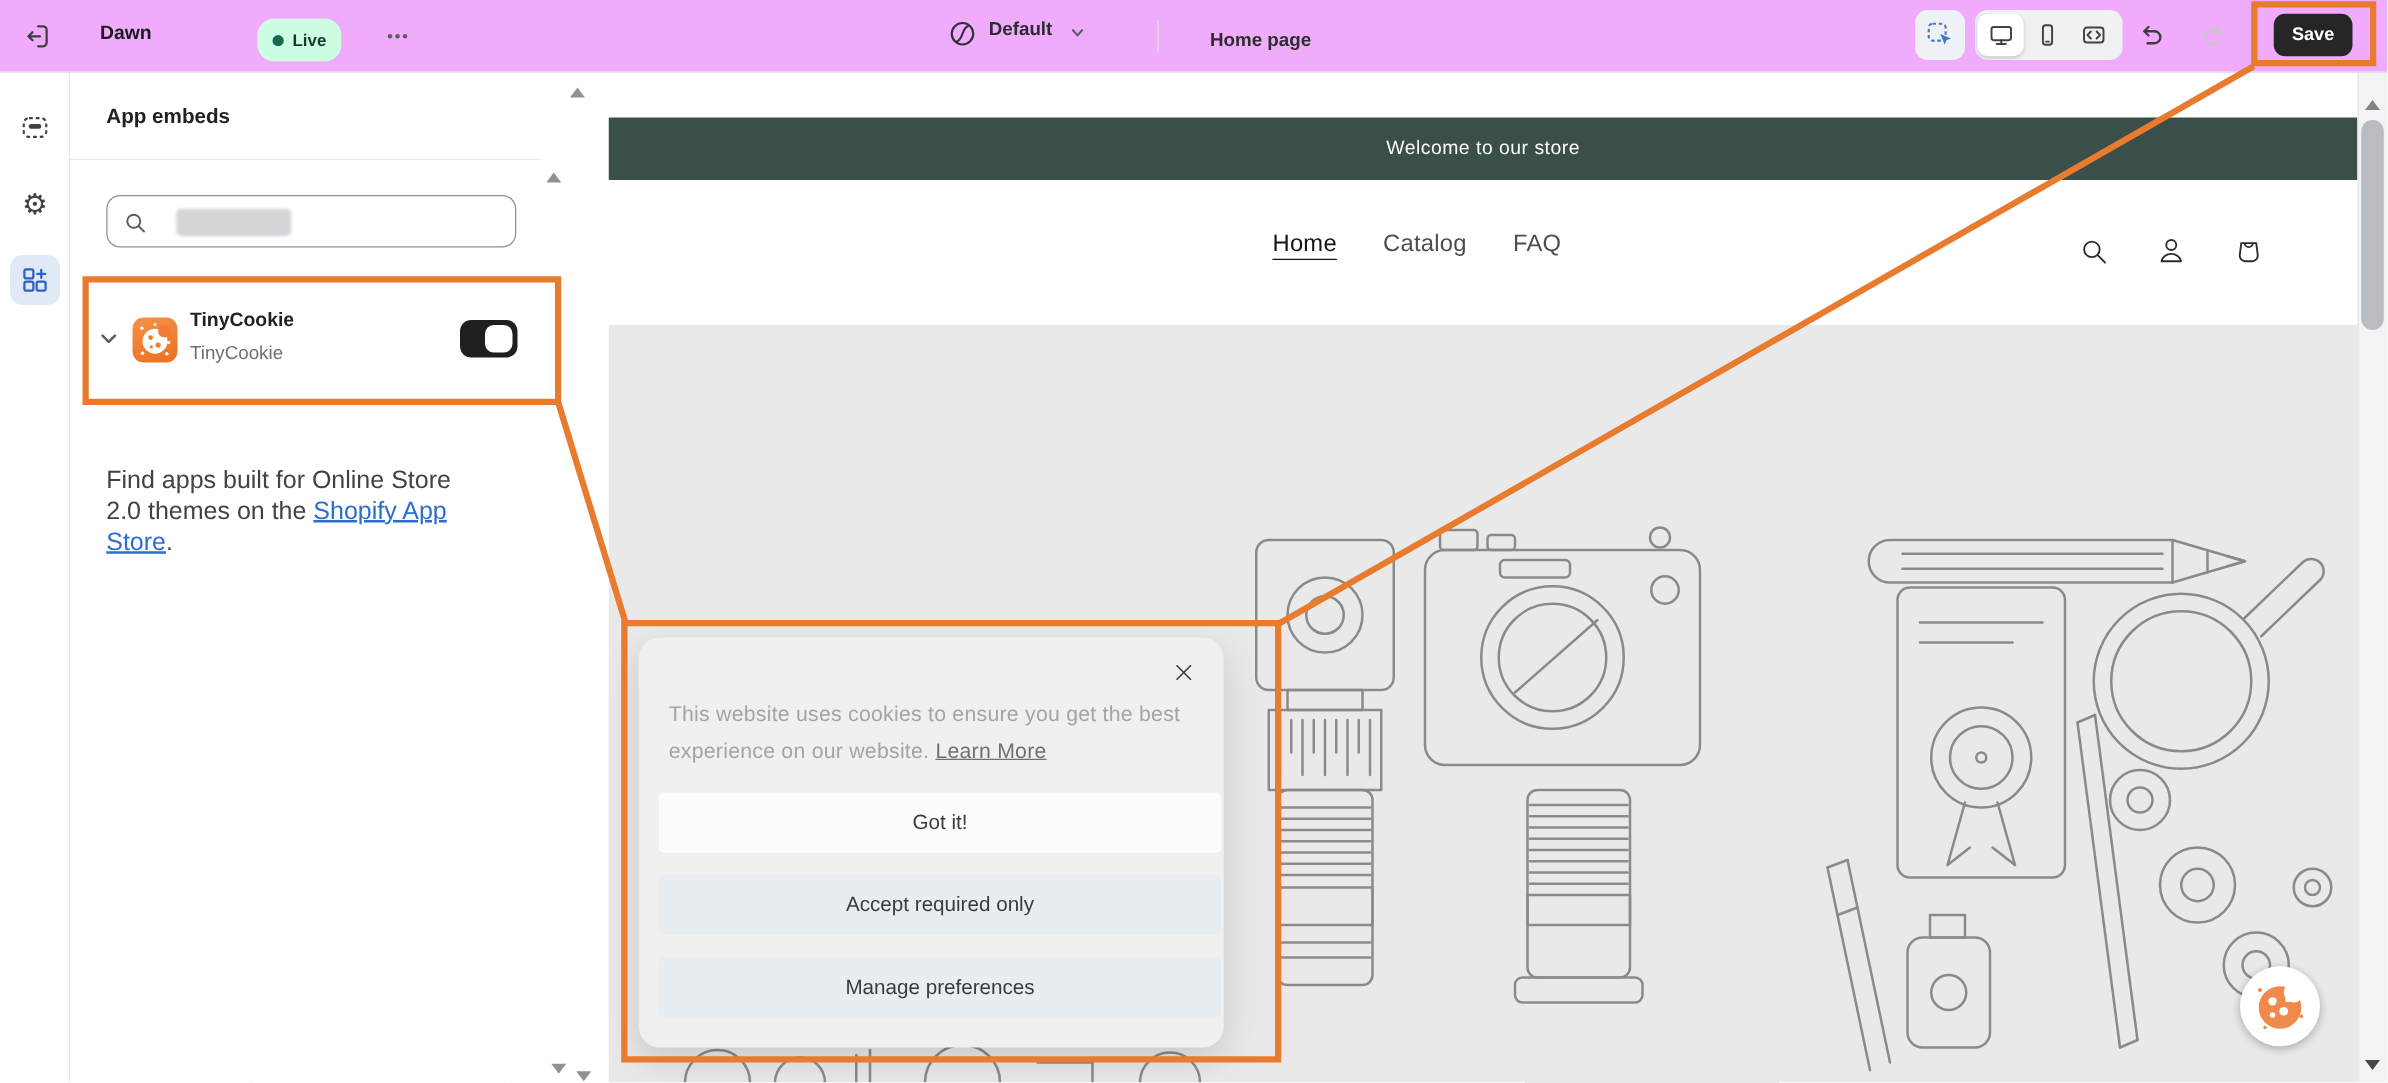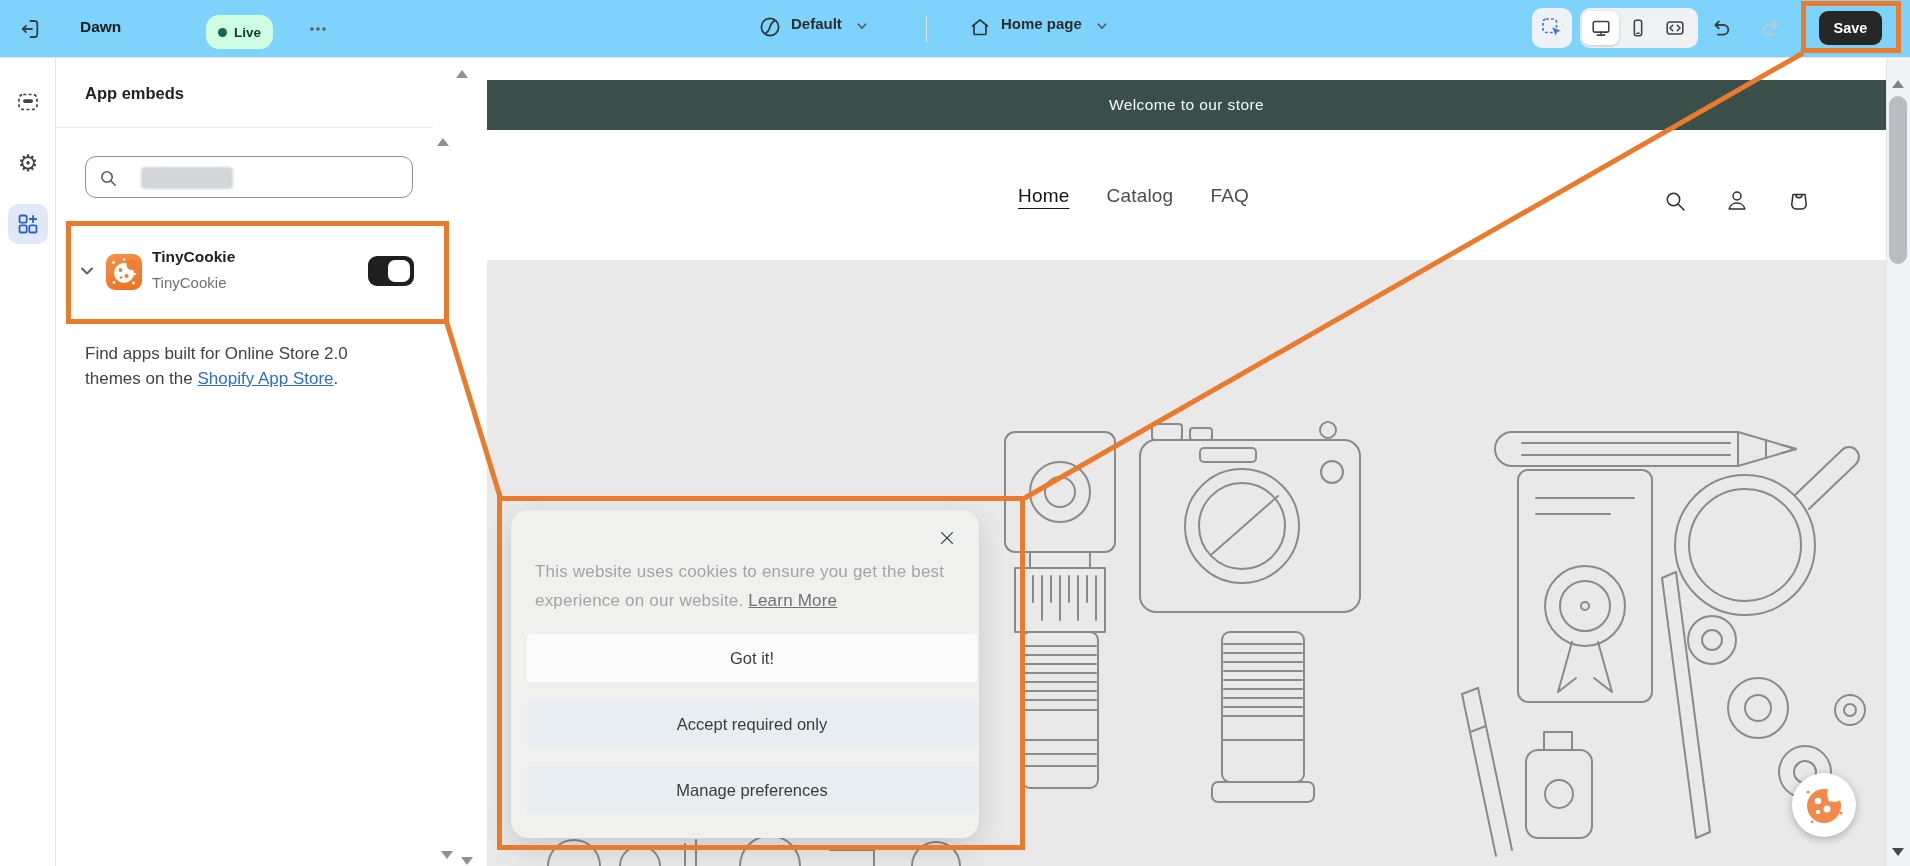--- a/index.html
+++ b/index.html
@@ -1,20 +1,20 @@
 <!DOCTYPE html>
 <html><head>
 <meta charset="utf-8">
 <style>
   html,body{margin:0;padding:0;background:#fff;}
   #stage{position:relative;width:1910px;height:866px;overflow:hidden;background:#fff;
          font-family:"Liberation Sans","DejaVu Sans",sans-serif;color:#202223;}
   .abs{position:absolute;}
   
-  .topbar{position:absolute;left:0;top:0;width:1910px;height:57px;background:#7dd3fc;border-bottom:1px solid #e3e3e3;z-index:20;}
+  .topbar{position:absolute;left:0;top:0;width:1910px;height:57px;background:#f0abfc;border-bottom:1px solid #e3e3e3;z-index:20;}
   .iconbtn{position:absolute;background:none;border:none;padding:0;margin:0;cursor:pointer;display:flex;align-items:center;justify-content:center;}
   .theme-name{position:absolute;left:80px;top:18px;font-size:15.5px;font-weight:700;color:#1a1c1d;}
   .live-badge{position:absolute;left:206px;top:15px;height:26px;padding:4px 12px;border-radius:13px;background:#cdfee1;display:flex;align-items:center;gap:7px;font-size:13.5px;font-weight:600;color:#0e3d2e;}
   .live-dot{width:9px;height:9px;border-radius:50%;background:#156950;}
   .selector{position:absolute;top:14px;height:30px;display:flex;align-items:flex-start;gap:9px;background:none;border:none;cursor:pointer;font-size:15px;font-weight:600;color:#2b2d2f;}
   .tb-divider{position:absolute;left:926px;top:16px;width:1px;height:26px;background:#e1e1e1;}
   .segmented{position:absolute;left:1580px;top:8px;width:118px;height:40px;background:#f0f1f2;border-radius:10px;display:flex;align-items:center;padding:0 2px;box-sizing:border-box;}
   .seg-btn{width:37px;height:34px;border:none;background:none;border-radius:8px;display:flex;align-items:center;justify-content:center;cursor:pointer;}
   .seg-btn.sel{background:#fff;box-shadow:0 1px 3px rgba(0,0,0,.18);}
   .save-btn{position:absolute;left:1819px;top:11px;width:63px;height:34px;background:#262626;color:#fff;border:none;border-radius:9px;font-size:14.5px;font-weight:700;cursor:pointer;font-family:inherit;}
@@ -27,27 +27,27 @@
   .panel-title{position:absolute;left:85px;top:84px;font-size:16.5px;font-weight:700;color:#202223;}
   .panel-divider{position:absolute;left:56px;top:127px;width:377px;height:1px;background:#ececec;}
   .search-box{position:absolute;left:85px;top:156px;width:328px;height:42px;border:1px solid #8c9196;border-radius:11px;background:#fff;box-sizing:border-box;}
   .search-box input{position:absolute;left:40px;top:4px;width:270px;height:32px;border:none;outline:none;font-size:14px;background:transparent;font-family:inherit;}
   .search-skeleton{position:absolute;left:55px;top:10px;width:92px;height:22px;background:#cfd2d5;border-radius:4px;filter:blur(1.2px);opacity:.9;}
   .embed-name{position:absolute;left:152px;top:248px;font-size:15.5px;font-weight:700;color:#202223;}
   .embed-dev{position:absolute;left:152px;top:274px;font-size:15px;color:#6d7175;}
   .app-icon{position:absolute;left:106px;top:254px;width:36px;height:36px;border-radius:9px;background:linear-gradient(160deg,#f5924a,#ec6f1f);display:flex;align-items:center;justify-content:center;}
   .toggle{position:absolute;left:368px;top:256px;width:46px;height:30px;background:#1f1f1f;border-radius:9px;border:none;cursor:pointer;padding:0;}
   .toggle .knob{position:absolute;left:20px;top:4px;width:22px;height:22px;background:#fff;border-radius:7px;}
-  .panel-footer{position:absolute;left:85px;top:324px;width:302px;font-size:17px;line-height:25px;color:#3f4348;}
+  .panel-footer{position:absolute;left:85px;top:352px;width:302px;font-size:20px;line-height:25px;color:#3f4348;}
   .panel-footer a{color:#2c6ecb;text-decoration:underline;cursor:pointer;}
   .tri-up{width:0;height:0;border-left:6px solid transparent;border-right:6px solid transparent;border-bottom:8px solid #8e9296;position:absolute;cursor:pointer;}
   .tri-down{width:0;height:0;border-left:6px solid transparent;border-right:6px solid transparent;border-top:8px solid #8e9296;position:absolute;cursor:pointer;}
   .tri-down.dark{border-top-color:#474747;}
   
-  .announce{position:absolute;left:487px;top:80px;width:1399px;height:50px;background:#3b4f4a;color:#fbfbfb;font-size:15.5px;letter-spacing:.4px;display:flex;align-items:center;justify-content:center;}
+  .announce{position:absolute;left:487px;top:94px;width:1399px;height:50px;background:#3b4f4a;color:#fbfbfb;font-size:15.5px;letter-spacing:.4px;display:flex;align-items:center;justify-content:center;}
   .store-nav{position:absolute;left:1018px;top:185px;display:flex;gap:37px;font-size:19px;color:#4d4d4d;letter-spacing:.2px;}
   .store-nav .navlink{cursor:pointer;}
   .store-nav .active{color:#141414;text-decoration:underline;text-underline-offset:6px;text-decoration-thickness:1px;}
   .content-bg{position:absolute;left:487px;top:260px;width:1399px;height:606px;background:#e9e9e9;z-index:0;}
   
   .dialog{position:absolute;left:511px;top:510px;width:468px;height:328px;background:#f0f0ef;border-radius:17px;box-shadow:0 10px 28px rgba(0,0,0,.14);z-index:5;}
   .dialog-msg{position:absolute;left:24px;top:30px;width:436px;font-size:17px;line-height:29px;color:#a2a4a6;letter-spacing:.2px;}
   .dialog-msg a{color:#6f7173;text-decoration:underline;cursor:pointer;}
   .dlg-btn{position:absolute;left:16px;width:450px;height:48px;border:none;border-radius:4px;font-size:16.5px;color:#3b3b3b;cursor:pointer;font-family:inherit;}
   .dlg-btn.primary{background:#fcfcfd;}
@@ -99,21 +99,21 @@
           <circle cx="12" cy="12" r="8.6"></circle>
           <path d="M16.8 5.6 C10.5 8.2 13.5 15.8 7.2 18.4"></path>
         </g>
       </svg>
       <span>Default</span>
       <svg width="22" height="22" viewBox="0 0 24 24">
         <polyline points="8,10 12,14.5 16,10" fill="none" stroke="#5c5f62" stroke-width="1.9" stroke-linecap="round" stroke-linejoin="round"></polyline>
       </svg>
     </button>
     <div class="tb-divider"></div>
-    <button class="selector" style="left:962px;">
+    <button class="selector" style="left:962px;flex-direction:column;">
       <svg width="24" height="24" viewBox="0 0 24 24">
         <g fill="none" stroke="#2f3235" stroke-width="1.7" stroke-linecap="round" stroke-linejoin="round">
           <path d="M4.5 11.2 L12 4.8 L19.5 11.2"></path>
           <path d="M6 10 V18.6 a0.9 0.9 0 0 0 0.9 0.9 H17.1 a0.9 0.9 0 0 0 0.9 -0.9 V10"></path>
         </g>
       </svg>
       <span>Home page</span>
       <svg width="22" height="22" viewBox="0 0 24 24">
         <polyline points="8,10 12,14.5 16,10" fill="none" stroke="#5c5f62" stroke-width="1.9" stroke-linecap="round" stroke-linejoin="round"></polyline>
       </svg>

